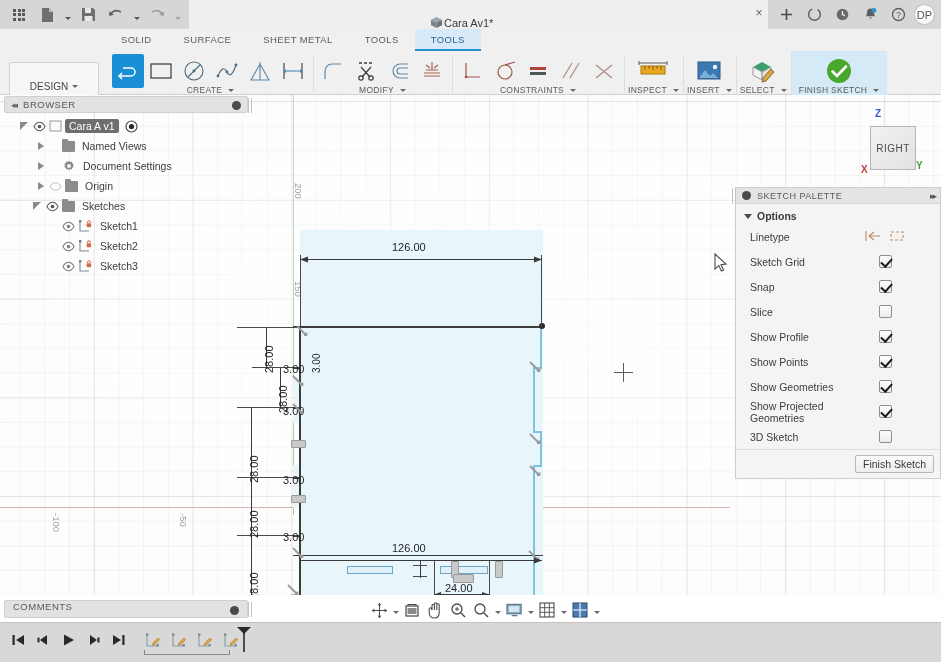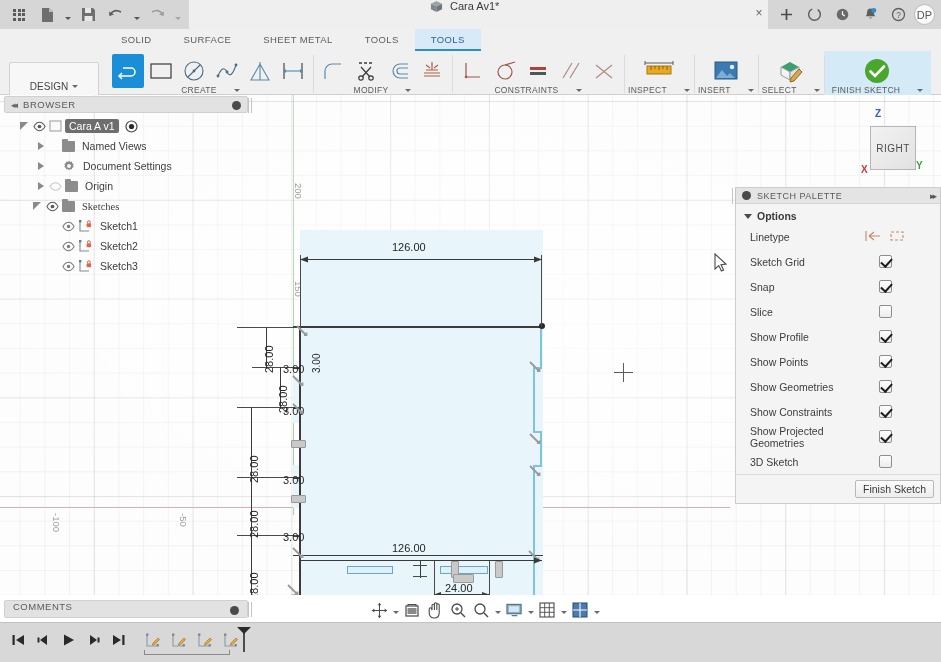--- a/index.html
+++ b/index.html
@@ -20,22 +20,22 @@
   .tb-btn { width:26px; height:24px; display:flex; align-items:center; justify-content:center;
             cursor:pointer; }
   .tb-caret { width:11px; height:24px; display:flex; align-items:flex-end; justify-content:center;
               padding-bottom:7px; cursor:pointer; }
   .caret { width:0;height:0;border-left:3px solid transparent;border-right:3px solid transparent;
            border-top:3.5px solid #555; }
   .grid9 { display:grid; grid-template-columns:repeat(3,3px); grid-template-rows:repeat(3,3px);
            gap:1.5px; }
   .grid9 i { background:#5a5a5a; display:block; width:3px;height:3px; }
 
-  .doc-tab { position:absolute; left:420px; top:0; height:29px; display:flex; align-items:flex-start;
-             gap:7px; padding:0 10px; background:#efefef; }
+  .doc-tab { position:absolute; left:420px; top:0; height:29px; display:flex; align-items:flex-end;
+             gap:1px; padding:0 10px; background:#efefef; }
   .doc-tab .cube { width:13px;height:13px; }
   .doc-title { font-size:11px; color:#3a3a3a; }
   .tab-close { position:absolute; left:752px; top:7px; width:14px;height:14px; text-align:center;
                line-height:13px; font-size:12px; color:#666; cursor:pointer; }
   .topbar-right { position:absolute; right:0; top:0; height:29px; background:#d6d6d6;
                   display:flex; align-items:center; padding:0 6px; gap:3px; }
   .tr-btn { width:25px;height:25px; display:flex; align-items:center; justify-content:center;
             cursor:pointer; position:relative; }
   .avatar { width:21px;height:21px;border-radius:50%; background:#fafafa; border:1px solid #bbb;
             display:flex;align-items:center;justify-content:center; font-size:11px; color:#555;
@@ -53,21 +53,21 @@
                 background:#f7f7f7; border:1px solid #d2d2d2; border-radius:2px;
                 display:flex; align-items:center; justify-content:center; gap:4px;
                 font-size:10px; color:#444; cursor:pointer; }
 
   .panels { position:absolute; left:108px; top:22px; height:44px; display:flex; align-items:stretch; }
   .panel { display:flex; flex-direction:column; align-items:center; position:relative;
            padding:0 4px; }
   .panel + .panel::before { content:''; position:absolute; left:0; top:4px; bottom:2px;
                             width:1px; background:#dcdcdc; }
   .panel-icons { display:flex; align-items:center; gap:1px; height:40px; padding-top:2px; }
-  .panel-label { font-size:8.5px; color:#5a5a5a; letter-spacing:.3px; display:flex; gap:17px;
+  .panel-label { font-size:8.5px; color:#5a5a5a; letter-spacing:.3px; display:flex; gap:6px;
                  align-items:center; margin-top:-3px; }
   .ic { width:32px; height:34px; display:flex; align-items:center; justify-content:center;
         cursor:pointer; border-radius:2px; }
   .ic.sel { background:#1a8fd8; }
   .ic.wide { width:40px; }
   .finish-panel { background:#d5eaf7; }
   .caret-sm { width:0;height:0;border-left:3px solid transparent;border-right:3px solid transparent;
               border-top:3.5px solid #6a6a6a; }
 
   
@@ -710,21 +710,21 @@
 
       <div class="trow" style="padding-left:32px;">
         <span class="arrow-r"></span>
         <svg class="eye" viewBox="0 0 14 11">
             <path d="M7 1.5C3.5 1.5 1 5.5 1 5.5S3.5 9.5 7 9.5s6-4 6-4S10.5 1.5 7 1.5z" fill="none" stroke="#c8c8c8" stroke-width="1.1"></path>
           </svg>
         <span class="folder"></span>
         <span class="tname">Origin</span>
       </div>
 
-      <div class="trow" style="padding-left:29px;font-family:Liberation Serif, serif;">
+      <div class="trow" style="padding-left:29px;">
         <span class="arrow-d"></span>
         <svg class="eye" viewBox="0 0 14 11">
             <path d="M7 1C3.5 1 1 5.5 1 5.5S3.5 10 7 10s6-4.5 6-4.5S10.5 1 7 1z" fill="none" stroke="#5a5a5a" stroke-width="1.1"></path>
             <circle cx="7" cy="5.5" r="2" fill="#5a5a5a"></circle>
           </svg>
         <span class="folder"></span>
         <span class="tname">Sketches</span>
       </div>
 
       <div class="trow" style="padding-left:58px;">
@@ -816,24 +816,20 @@
     <div class="pal-row">
       <span class="lbl">Show Profile</span>
       <span class="cbx on"></span>
     </div>
     <div class="pal-row">
       <span class="lbl">Show Points</span>
       <span class="cbx on"></span>
     </div>
     <div class="pal-row">
       <span class="lbl">Show Geometries</span>
-      <span class="cbx on"></span>
-    </div>
-    <div class="pal-row">
-      <span class="lbl">Show Constraints</span>
       <span class="cbx on"></span>
     </div>
     <div class="pal-row">
       <span class="lbl">Show Projected Geometries</span>
       <span class="cbx on"></span>
     </div>
     <div class="pal-row">
       <span class="lbl">3D Sketch</span>
       <span class="cbx"></span>
     </div>

